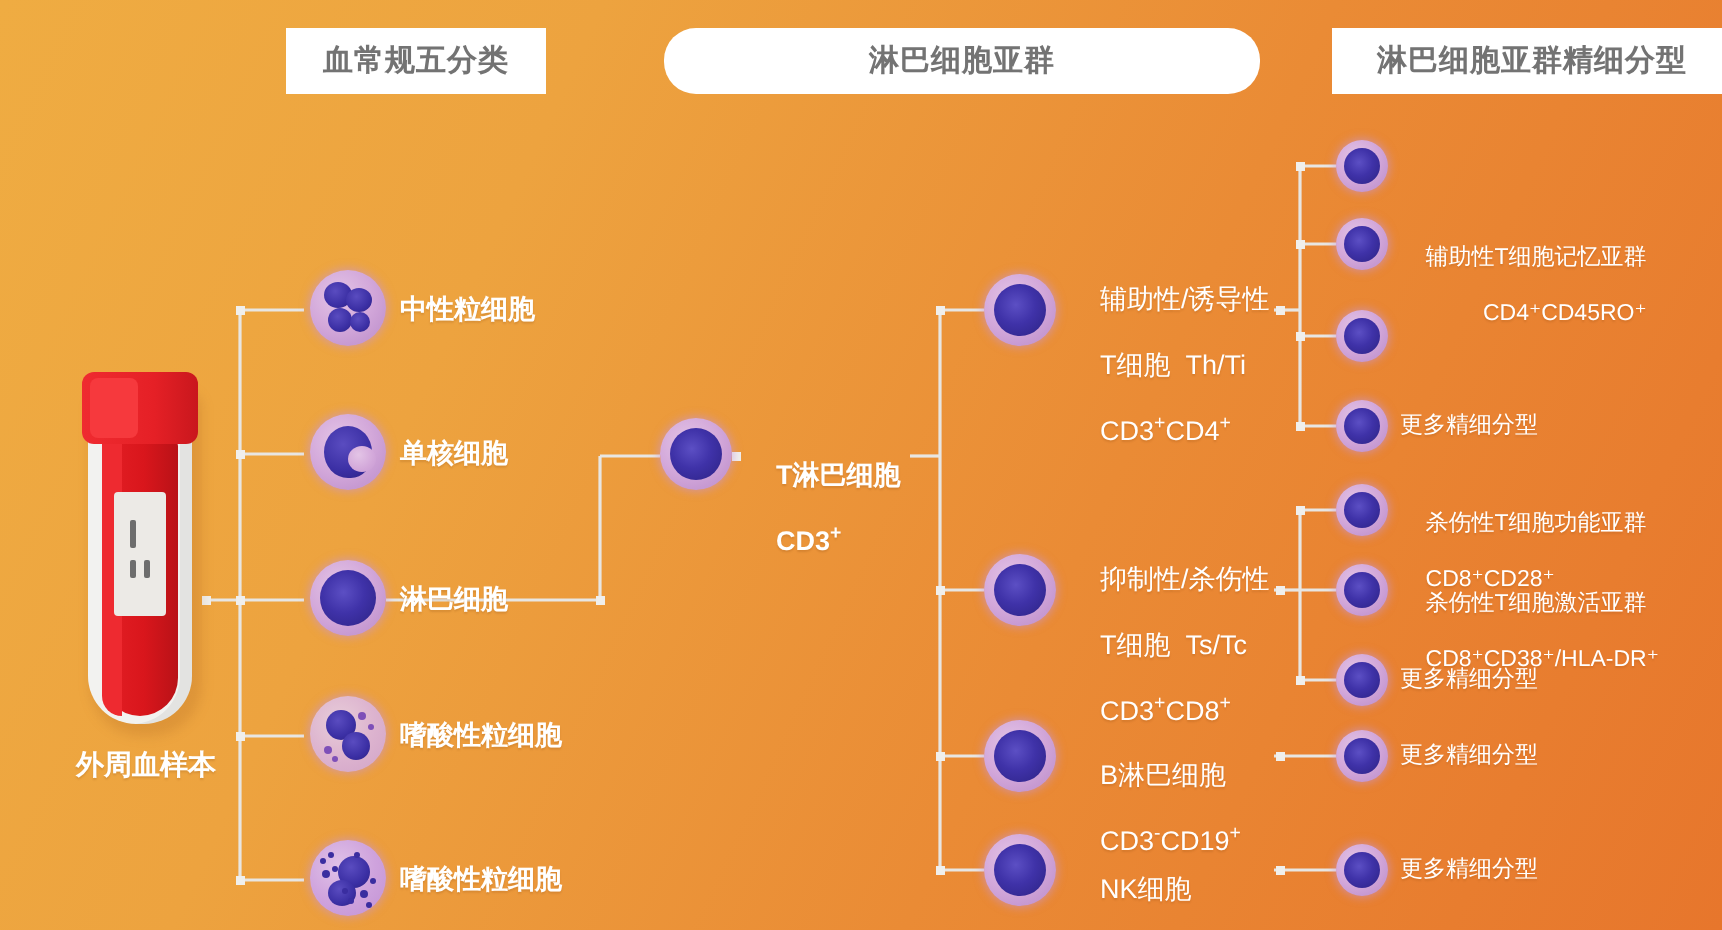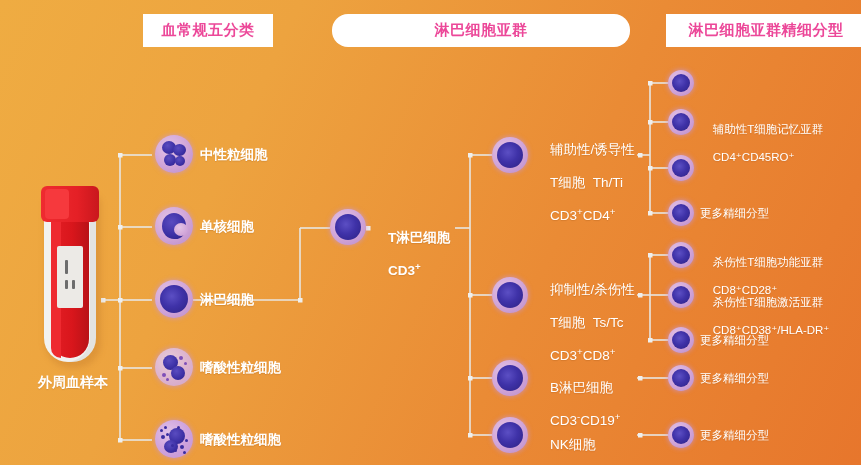--- a/index.html
+++ b/index.html
@@ -11,21 +11,21 @@
   #canvas{
     position:relative;
     width:861px;height:465px;
     overflow:hidden;
     background:linear-gradient(115deg,#efac42 0%,#eda33f 28%,#ea8b35 62%,#e7762c 100%);
   }
   
   .hdr{
     position:absolute;
     background:#ffffff;
-    color:#ec4899;
+    color:#737373;
     font-weight:bold;
     font-size:15px;
     letter-spacing:.5px;
     display:flex;align-items:center;justify-content:center;
     height:33px;
     box-sizing:border-box;
   }
   #hdr1{left:143px;top:14px;width:130px;}
   #hdr2{left:332px;top:14px;width:298px;border-radius:16px;}
   #hdr3{left:666px;top:14px;width:200px;}
@@ -268,21 +268,21 @@
 
   <div class="cell" style="left:668px;top:70px;width:26px;height:26px;">
     <div class="cyto"></div>
       <div class="nucleus nuc-round" style="left:4px;top:4px;width:18px;height:18px;"></div>
   </div>
 
   <div class="cell" style="left:668px;top:109px;width:26px;height:26px;">
     <div class="cyto"></div>
       <div class="nucleus nuc-round" style="left:4px;top:4px;width:18px;height:18px;"></div>
   </div>
-  <div class="lbl l-col3" style="left:700px;top:108px;">
+  <div class="lbl l-col3" style="left:700px;top:108px;text-align:right;">
     <span>辅助性T细胞记忆亚群</span><br>
     <span>CD4⁺CD45RO⁺</span>
   </div>
 
   <div class="cell" style="left:668px;top:155px;width:26px;height:26px;">
     <div class="cyto"></div>
       <div class="nucleus nuc-round" style="left:4px;top:4px;width:18px;height:18px;"></div>
   </div>
 
   <div class="cell" style="left:668px;top:200px;width:26px;height:26px;">

